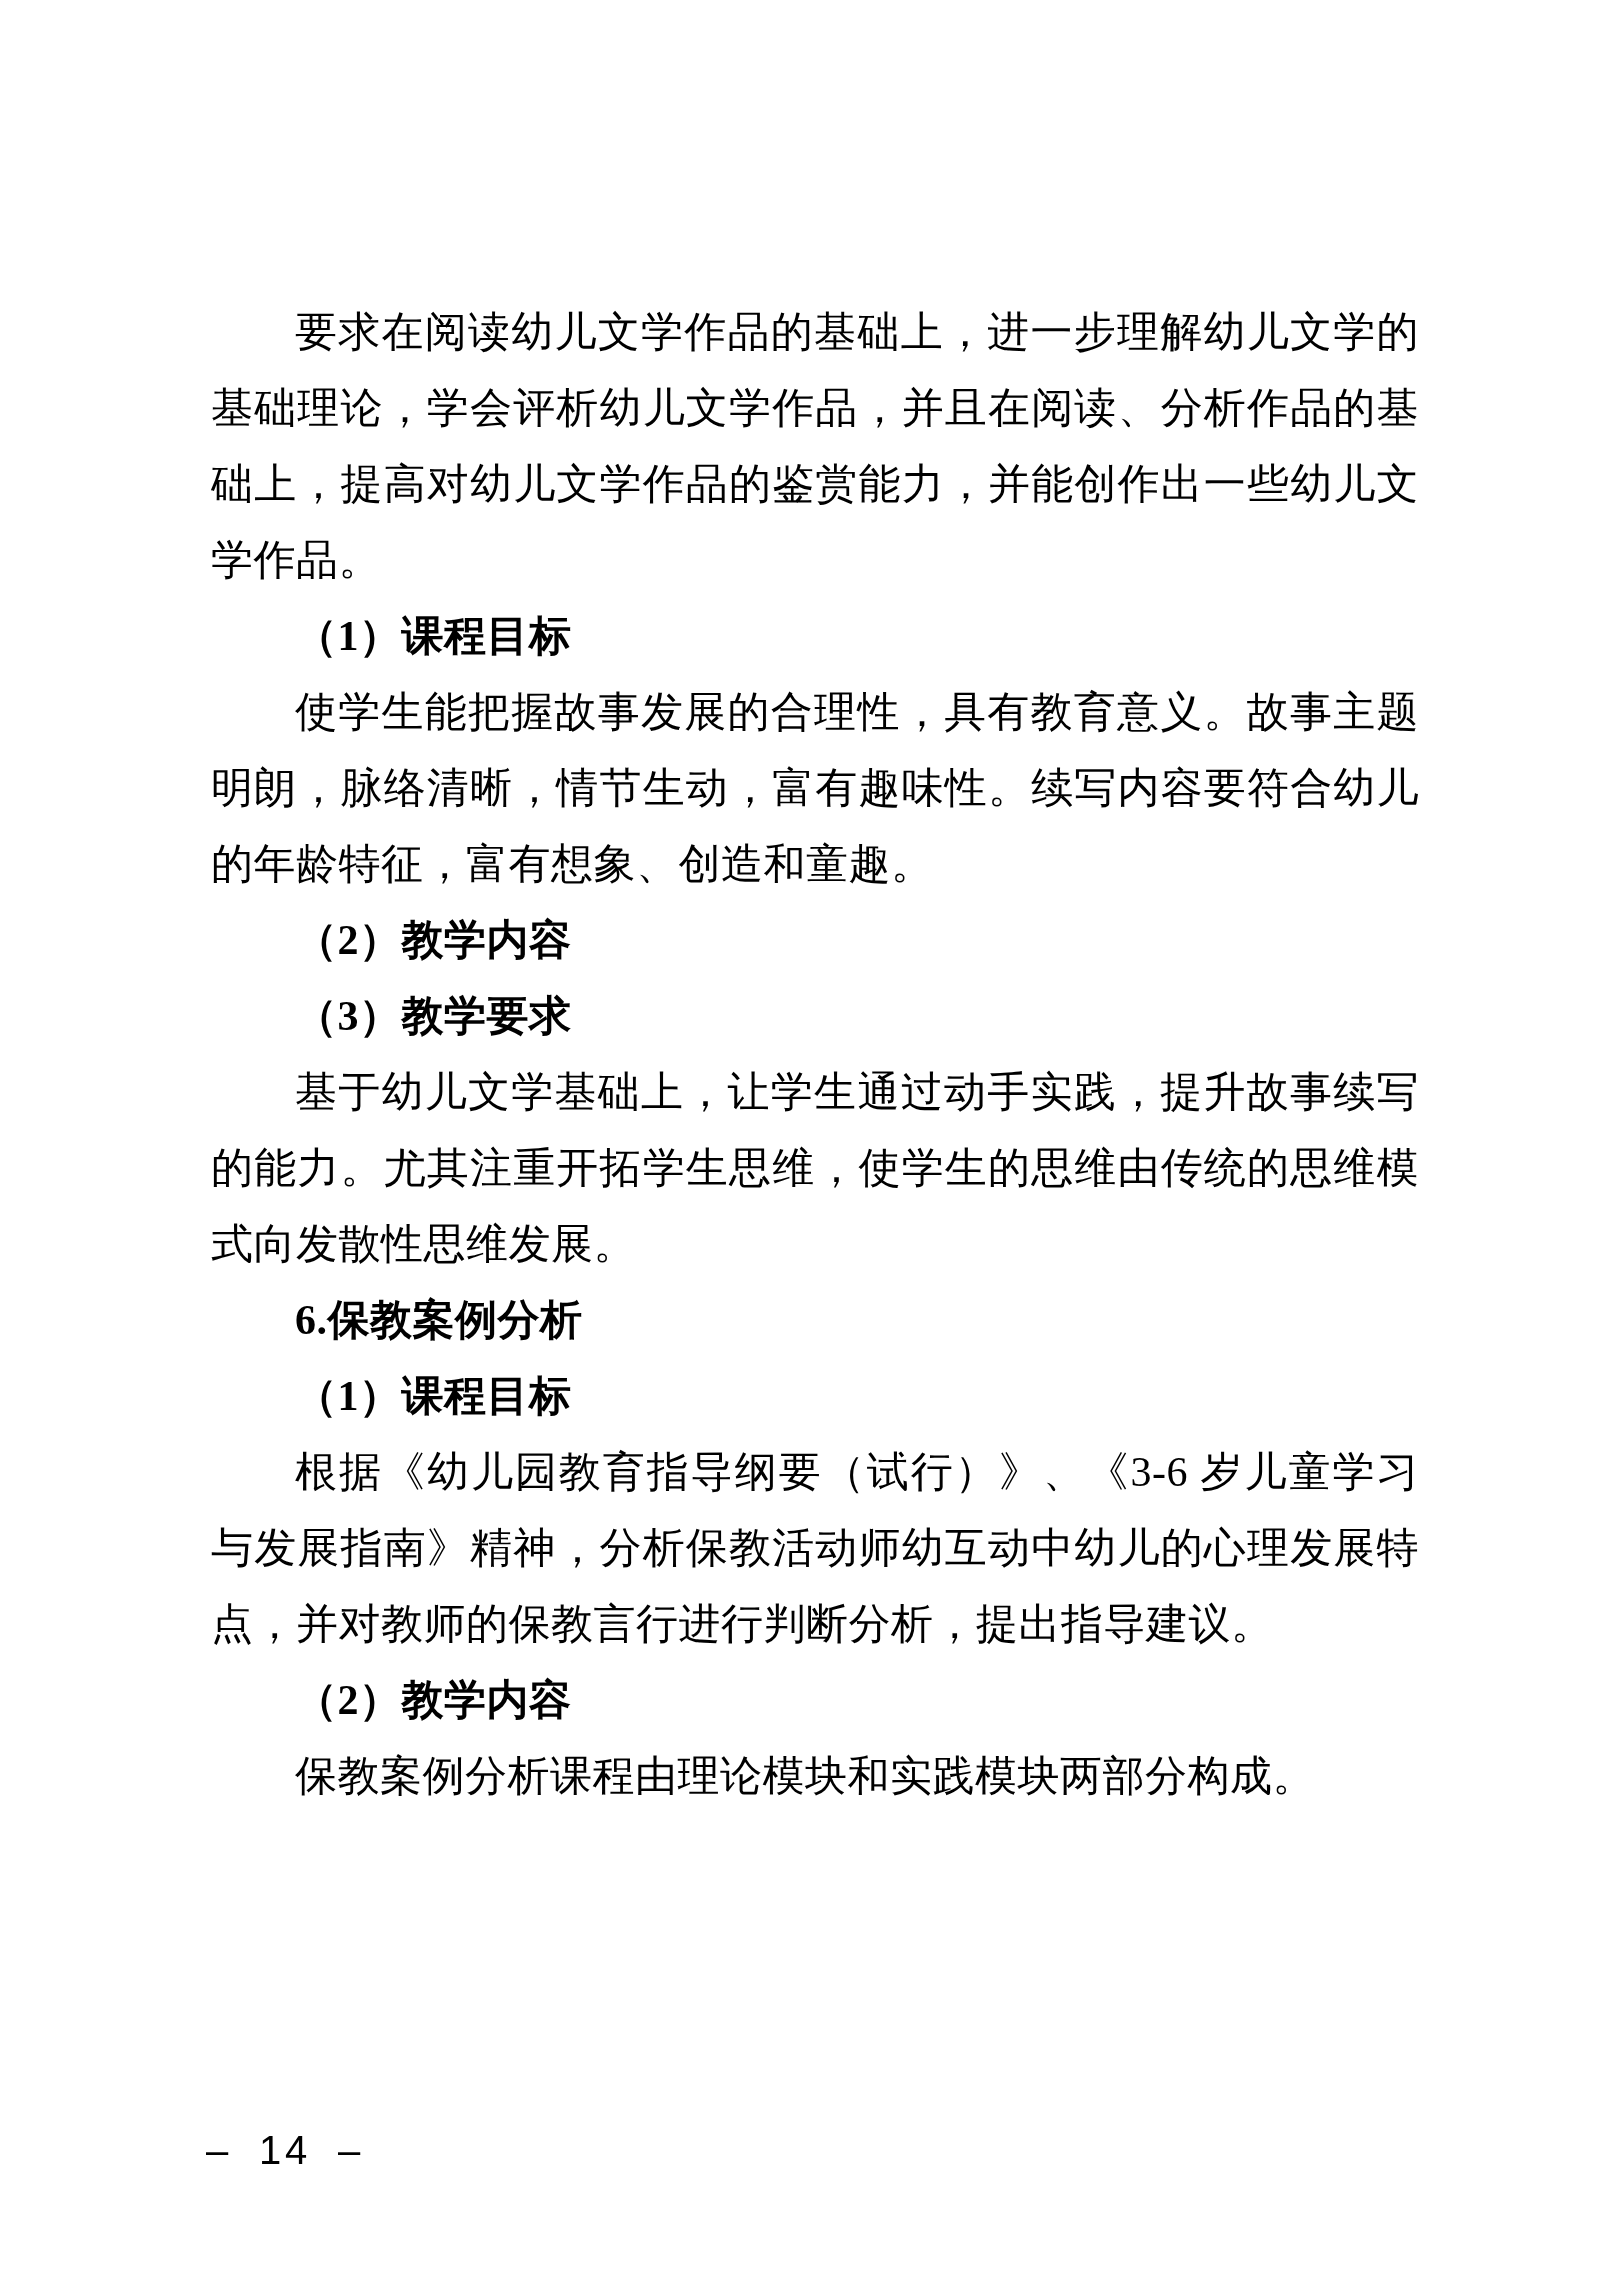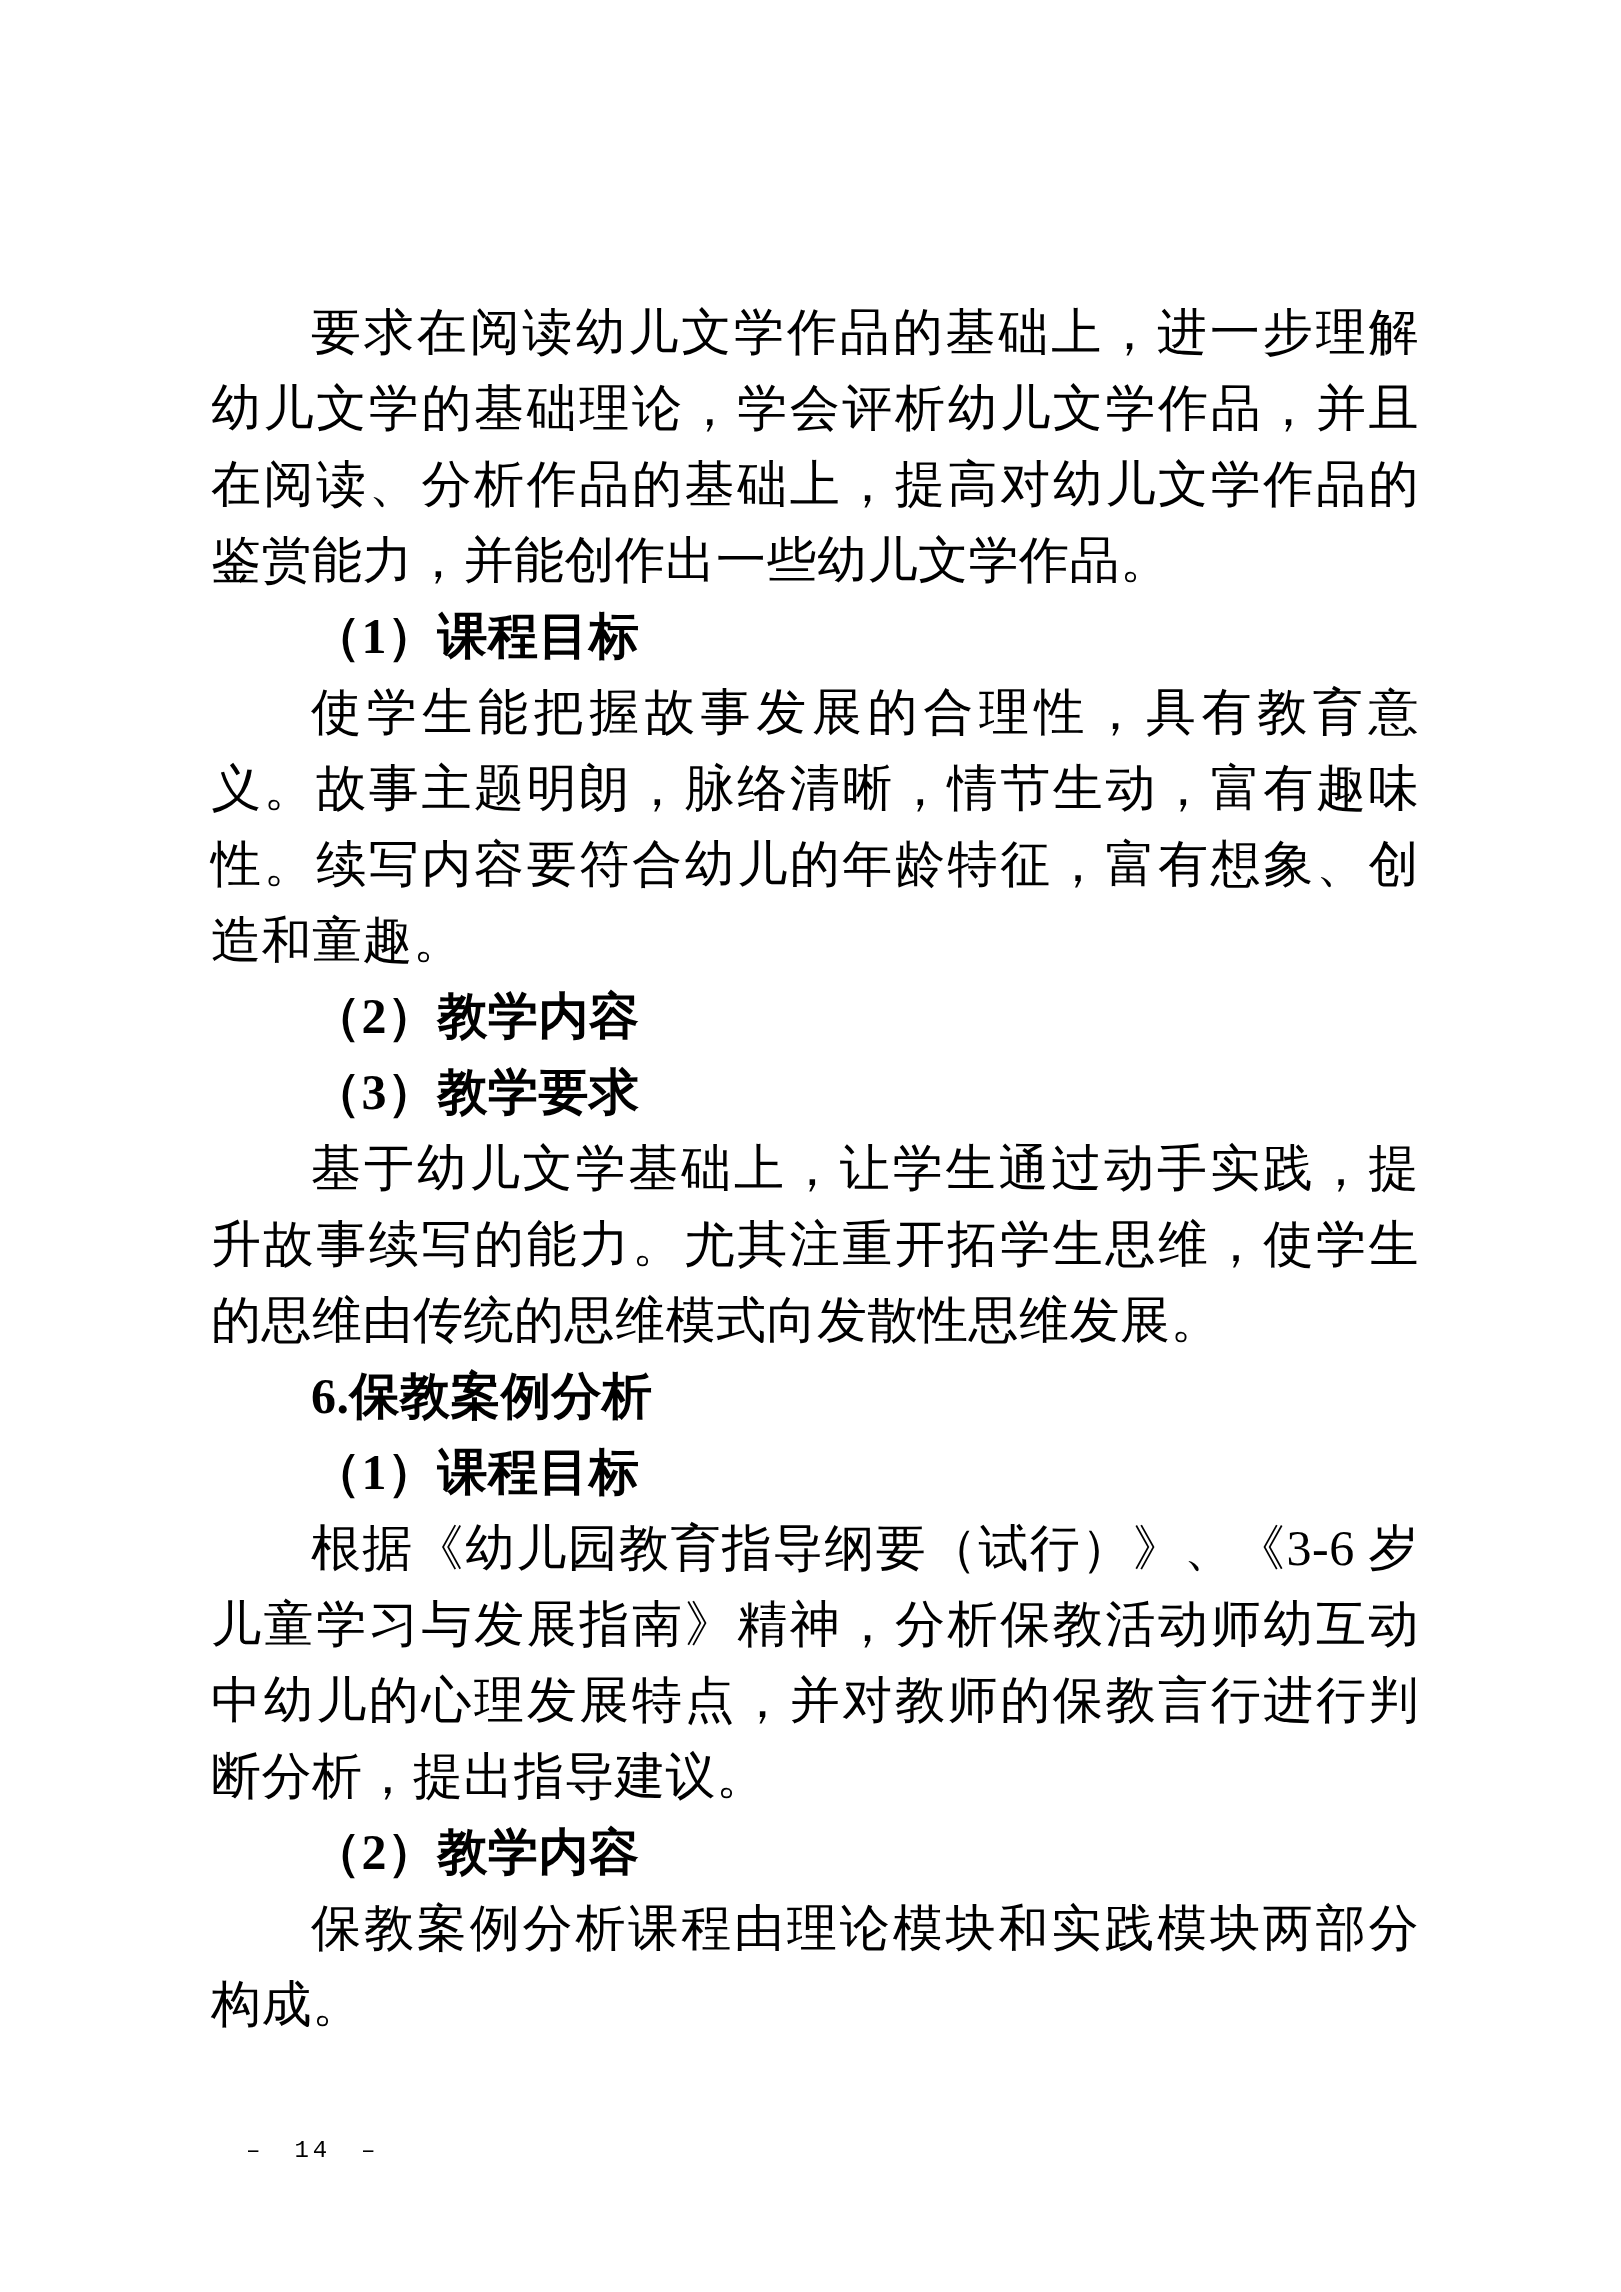--- a/index.html
+++ b/index.html
@@ -21,48 +21,47 @@
     top: 0;
     width: 1621px;
     height: 2293px;
     background: #ffffff;
   }
   .doc-body {
     position: absolute;
     left: 211px;
     top: 294px;
     width: 1208px;
-    font-size: 50px;
+    font-size: 42px;
     line-height: 76px;
     text-align: justify;
     text-justify: inter-ideograph;
     letter-spacing: 0.5px;
   }
   .doc-body p {
     margin: 0;
     padding: 0;
     text-indent: 2em;
   }
   .doc-body p.heading {
     font-weight: bold;
   }
   .doc-body p.subheading {
     font-weight: bold;
   }
   .page-number {
     position: absolute;
     left: 206px;
     top: 2129px;
-    font-size: 24px;
+    font-size: 40px;
     line-height: 43px;
     letter-spacing: 3.9px;
     word-spacing: 11.8px;
     color: #000000;
-    font-family: Liberation Mono, monospace;
-    margin-left: 40px;
+    font-family: Liberation Sans, sans-serif;
   }
 </style>
 </head>
 <body>
 
 <div class="page">
   <main class="doc-body" id="doc-body">
       <p class="body">要求在阅读幼儿文学作品的基础上，进一步理解幼儿文学的基础理论，学会评析幼儿文学作品，并且在阅读、分析作品的基础上，提高对幼儿文学作品的鉴赏能力，并能创作出一些幼儿文学作品。</p>
       <p class="subheading">（1）课程目标</p>
       <p class="body">使学生能把握故事发展的合理性，具有教育意义。故事主题明朗，脉络清晰，情节生动，富有趣味性。续写内容要符合幼儿的年龄特征，富有想象、创造和童趣。</p>

